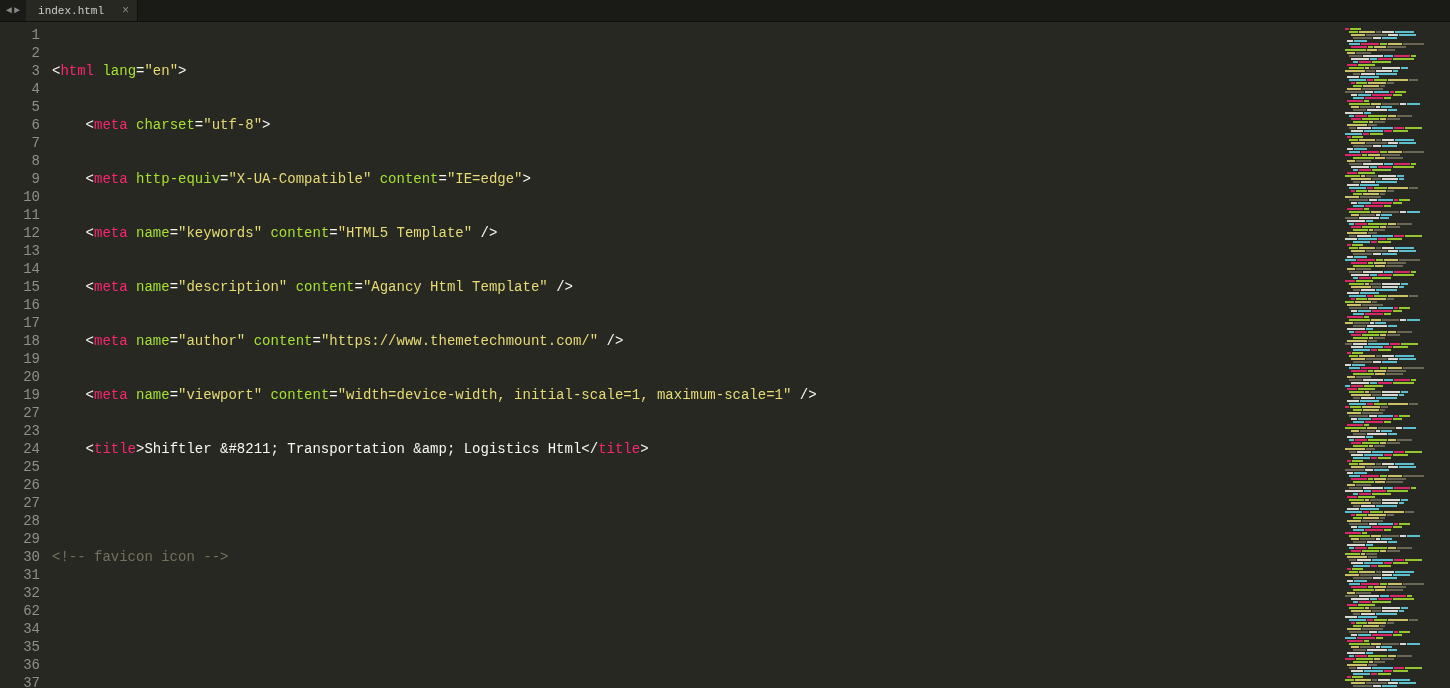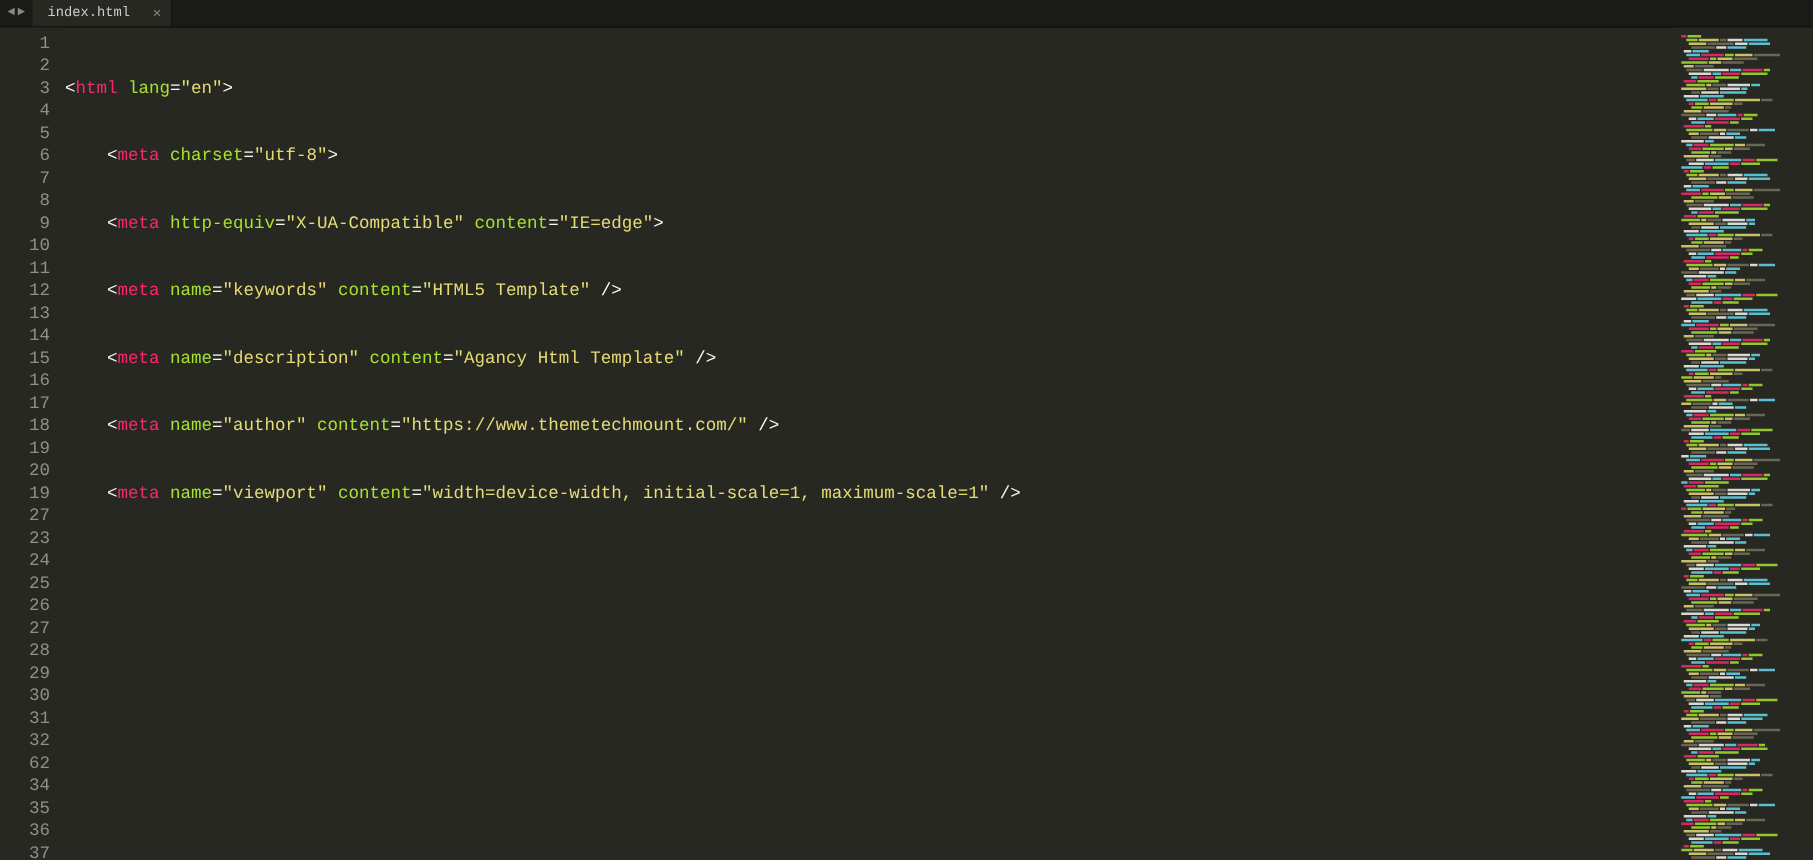--- a/index.html
+++ b/index.html
@@ -154,21 +154,23 @@
     </div>
 
   <div class="code">
     <div class="ln"><span class="p">&lt;</span><span class="t">html</span><span class="p"> </span><span class="a">lang</span><span class="p">=</span><span class="s">"en"</span><span class="p">&gt;</span></div>
     <div class="ln"><span class="p">    &lt;</span><span class="t">meta</span><span class="p"> </span><span class="a">charset</span><span class="p">=</span><span class="s">"utf-8"</span><span class="p">&gt;</span></div>
     <div class="ln"><span class="p">    &lt;</span><span class="t">meta</span><span class="p"> </span><span class="a">http-equiv</span><span class="p">=</span><span class="s">"X-UA-Compatible"</span><span class="p"> </span><span class="a">content</span><span class="p">=</span><span class="s">"IE=edge"</span><span class="p">&gt;</span></div>
     <div class="ln"><span class="p">    &lt;</span><span class="t">meta</span><span class="p"> </span><span class="a">name</span><span class="p">=</span><span class="s">"keywords"</span><span class="p"> </span><span class="a">content</span><span class="p">=</span><span class="s">"HTML5 Template"</span><span class="p"> /&gt;</span></div>
     <div class="ln"><span class="p">    &lt;</span><span class="t">meta</span><span class="p"> </span><span class="a">name</span><span class="p">=</span><span class="s">"description"</span><span class="p"> </span><span class="a">content</span><span class="p">=</span><span class="s">"Agancy Html Template"</span><span class="p"> /&gt;</span></div>
     <div class="ln"><span class="p">    &lt;</span><span class="t">meta</span><span class="p"> </span><span class="a">name</span><span class="p">=</span><span class="s">"author"</span><span class="p"> </span><span class="a">content</span><span class="p">=</span><span class="s">"https://www.themetechmount.com/"</span><span class="p"> /&gt;</span></div>
     <div class="ln"><span class="p">    &lt;</span><span class="t">meta</span><span class="p"> </span><span class="a">name</span><span class="p">=</span><span class="s">"viewport"</span><span class="p"> </span><span class="a">content</span><span class="p">=</span><span class="s">"width=device-width, initial-scale=1, maximum-scale=1"</span><span class="p"> /&gt;</span></div>
+    <div class="ln"><span class="p">    &lt;</span><span class="t">title</span><span class="p">&gt;</span><span class="tx">Shiftler &amp;#8211; Transportation &amp;amp; Logistics Html</span><span class="p">&lt;/</span><span class="t">title</span><span class="p">&gt;</span></div>
     <div class="ln"></div>
+    <div class="ln"><span class="c">&lt;!-- favicon icon --&gt;</span></div>
     
     
     
     
     
     
     
     
     
     

